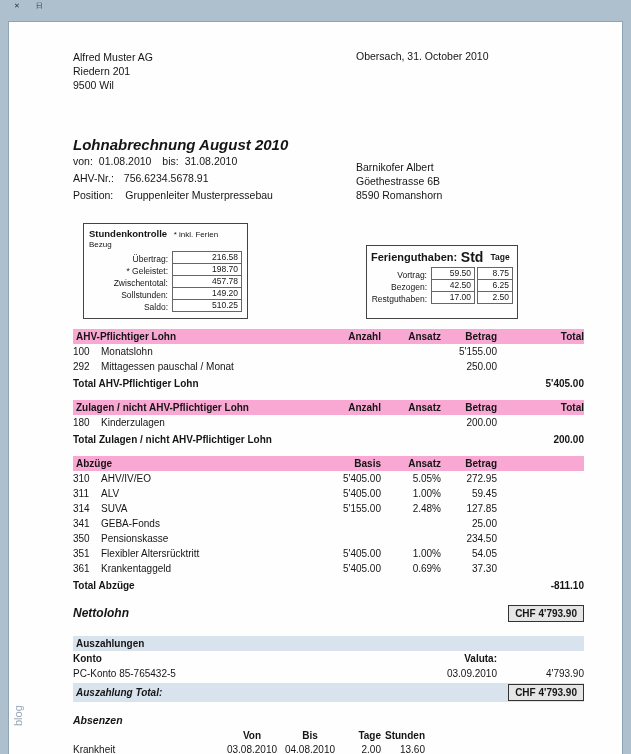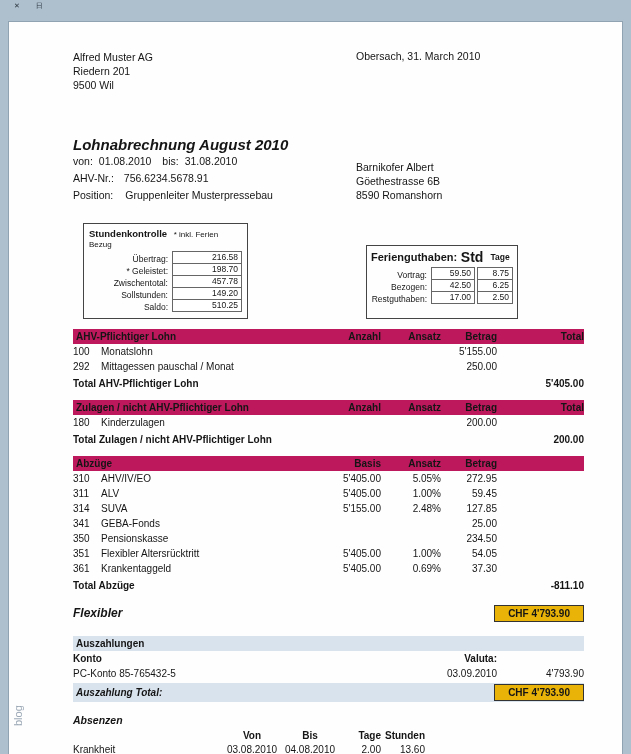--- a/index.html
+++ b/index.html
@@ -28,27 +28,27 @@
   .vbox.w44{width:44px;}
   .vbox.w36{width:36px;margin-left:2px;}
   .vac-box{width:152px;margin-left:10px;margin-top:22px;border:1px solid #444;padding:3px 4px 6px 4px;font-size:9px;}
   .vac-head{display:flex;align-items:center;margin-bottom:3px;font-weight:bold;}
   .vac-head .vt{flex:1;font-size:11px;}
   .vac-head .ch1{width:44px;text-align:center;font-size:14px;}
   .vac-head .ch2{width:38px;text-align:center;font-size:8.5px;}
   .table{margin-top:10px;font-size:10px;}
   .g-row{display:grid;grid-template-columns:28px 208px 72px 60px 56px 87px;align-items:center;height:15px;}
   .g-row .num{text-align:right;}
-  .sec-head{background:#be185d;font-weight:bold;height:15px;}
+  .sec-head{background:#f9a8d4;font-weight:bold;height:15px;}
   .sec-head .name{grid-column:1/3;padding-left:3px;font-size:10px;}
   .total-row{font-weight:bold;height:18px;}
   .sec-gap{height:8px;}
   .netto-row{display:flex;justify-content:space-between;align-items:center;margin-top:8px;height:22px;}
   .netto-lbl{font-weight:bold;font-style:italic;font-size:12px;}
-  .chf-box{border:1px solid #333;background:#eab308;font-weight:bold;padding:2px 13px;font-size:10px;}
+  .chf-box{border:1px solid #333;background:#e5e5e5;font-weight:bold;padding:2px 6px;font-size:10px;}
   .pay-head{background:#d9e3ed;font-weight:bold;height:15px;line-height:15px;padding-left:3px;margin-top:12px;font-size:10px;}
   .bold{font-weight:bold;}
   .pay-total{background:#d9e3ed;display:flex;justify-content:space-between;align-items:center;height:19px;margin-top:2px;}
   .pay-total .ptl{font-weight:bold;font-style:italic;padding-left:3px;}
   .abs-title{font-weight:bold;font-style:italic;margin-top:12px;height:14px;font-size:10.5px;}
   .abs-row{display:grid;grid-template-columns:150px 58px 58px 42px 44px 1fr;align-items:center;height:14px;font-size:10px;}
   .abs-row .c{text-align:center;}
   .abs-row .r{text-align:right;}
   .watermark{position:absolute;left:24px;bottom:28px;transform:rotate(-90deg);transform-origin:left bottom;color:#9aa7b5;font-size:11px;}
 </style>
@@ -59,21 +59,21 @@
 
 <div class="page">
   <div class="content">
 
     <div class="two-col">
       <div>
         <div class="addr-line">Alfred Muster AG</div>
         <div class="addr-line">Riedern 201</div>
         <div class="addr-line">9500 Wil</div>
       </div>
-      <div>Obersach, 31. March 2010</div>
+      <div>Obersach, 31. October 2010</div>
     </div>
 
     <div class="two-col title-block">
       <div>
         <div class="doc-title">Lohnabrechnung August 2010</div>
         <div class="meta-line">
           <span class="lbl">von:</span><span class="val">01.08.2010</span>
           <span class="lbl" style="margin-left:8px;">bis:</span><span class="val">31.08.2010</span>
         </div>
         <div class="meta-line">
@@ -267,21 +267,21 @@
       </div>
       <div class="g-row total-row">
         <span style="grid-column:1/3;">Total Abzüge</span>
         <span class="num"></span>
           <span class="num"></span>
           <span class="num"></span>
         <span class="num">-811.10</span>
       </div>
 
       <div class="netto-row">
-        <span class="netto-lbl">Flexibler</span>
+        <span class="netto-lbl">Nettolohn</span>
         <span class="chf-box">CHF 4'793.90</span>
       </div>
 
       <div class="pay-head">Auszahlungen</div>
       <div class="g-row">
         <span class="bold" style="grid-column:1/3;">Konto</span>
         <span class="num"></span>
           <span class="num"></span>
         <span class="num bold">Valuta:</span>
         <span class="num"></span>

